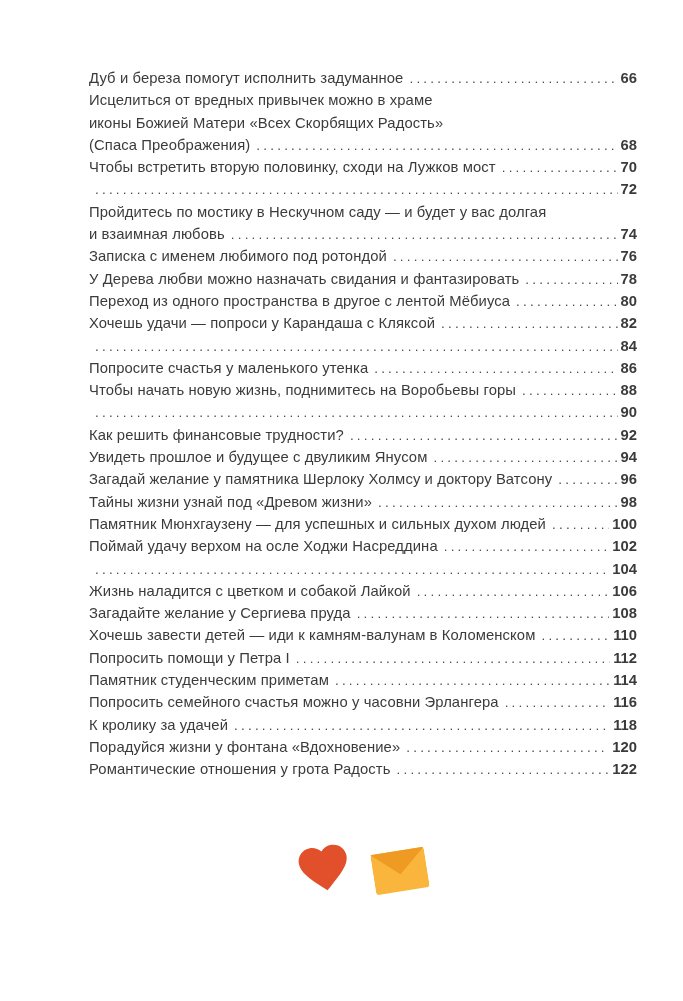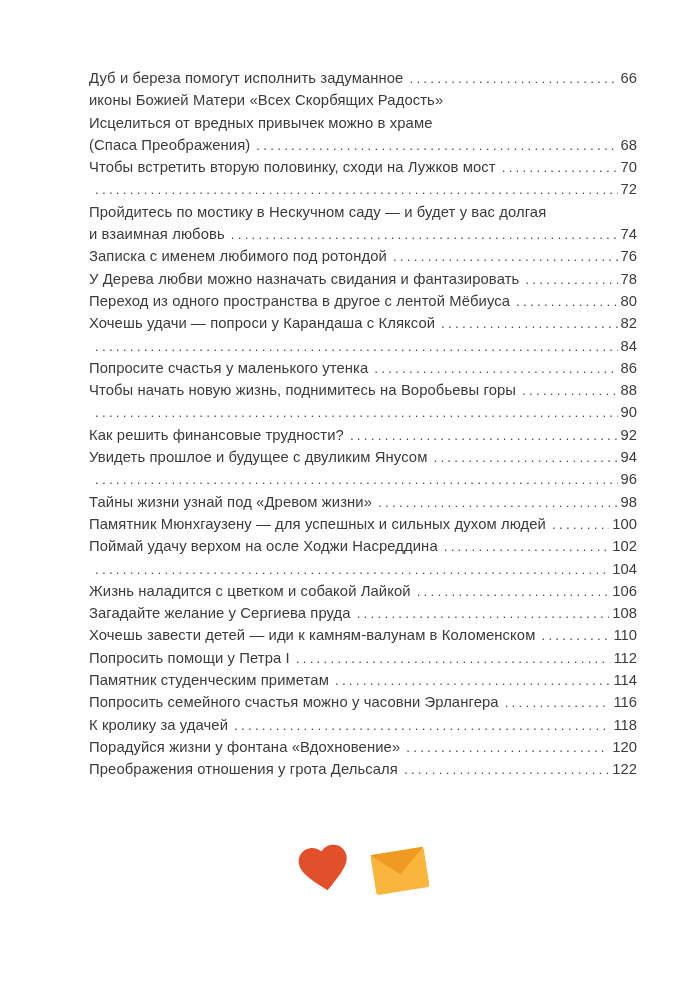--- a/index.html
+++ b/index.html
@@ -42,20 +42,21 @@
     overflow: hidden;
     white-space: nowrap;
     margin: 0 3px 0 6px;
     letter-spacing: 3.2px;
     color: #4a4a4a;
     font-size: 13.5px;
   }
   .toc-line .page-num {
     flex: 0 0 auto;
     text-align: left;
+    font-weight: bold;
   }
   .footer-icons {
     position: absolute;
     top: 839px;
     left: 295px;
     display: flex;
     align-items: center;
     gap: 20px;
   }
   .icon-heart {
@@ -75,26 +76,26 @@
 
 <div class="page">
 
   <div class="toc" id="toc-list">
       <div class="toc-line">
         <span class="title">Дуб и береза помогут исполнить задуманное</span>
         <span class="dots">................................................................................................................................................................</span>
         <span class="page-num">66</span>
       </div>
       <div class="toc-line">
+        <span class="title">Исцелиться от вредных привычек можно в храме</span>
+      </div>
+      <div class="toc-line">
         <span class="title">иконы Божией Матери «Всех Скорбящих Радость»</span>
       </div>
       <div class="toc-line">
-        <span class="title">Исцелиться от вредных привычек можно в храме</span>
-      </div>
-      <div class="toc-line">
         <span class="title">(Спаса Преображения)</span>
         <span class="dots">................................................................................................................................................................</span>
         <span class="page-num">68</span>
       </div>
       <div class="toc-line">
         <span class="title">Чтобы встретить вторую половинку, сходи на Лужков мост</span>
         <span class="dots">................................................................................................................................................................</span>
         <span class="page-num">70</span>
       </div>
       <div class="toc-line">
@@ -151,20 +152,21 @@
         <span class="title">Как решить финансовые трудности?</span>
         <span class="dots">................................................................................................................................................................</span>
         <span class="page-num">92</span>
       </div>
       <div class="toc-line">
         <span class="title">Увидеть прошлое и будущее с двуликим Янусом</span>
         <span class="dots">................................................................................................................................................................</span>
         <span class="page-num">94</span>
       </div>
       <div class="toc-line">
+        <span class="title">Загадай желание у памятника Шерлоку Холмсу и доктору Ватсону</span>
         <span class="dots">................................................................................................................................................................</span>
         <span class="page-num">96</span>
       </div>
       <div class="toc-line">
         <span class="title">Тайны жизни узнай под «Древом жизни»</span>
         <span class="dots">................................................................................................................................................................</span>
         <span class="page-num">98</span>
       </div>
       <div class="toc-line">
         <span class="title">Памятник Мюнхгаузену — для успешных и сильных духом людей</span>
@@ -214,21 +216,21 @@
         <span class="title">К кролику за удачей</span>
         <span class="dots">................................................................................................................................................................</span>
         <span class="page-num">118</span>
       </div>
       <div class="toc-line">
         <span class="title">Порадуйся жизни у фонтана «Вдохновение»</span>
         <span class="dots">................................................................................................................................................................</span>
         <span class="page-num">120</span>
       </div>
       <div class="toc-line">
-        <span class="title">Преображения отношения у грота Дельсаля</span>
+        <span class="title">Романтические отношения у грота Радость</span>
         <span class="dots">................................................................................................................................................................</span>
         <span class="page-num">122</span>
       </div>
     </div>
 
   <div class="footer-icons">
     <svg class="icon-heart" viewBox="0 0 24 24">
       <path d="M12 21.35l-1.45-1.32C5.4 15.36 2 12.28 2 8.5 2 5.42 4.42 3 7.5 3c1.74 0 3.41.81 4.5 2.09C13.09 3.81 14.76 3 16.5 3 19.58 3 22 5.42 22 8.5c0 3.78-3.4 6.86-8.55 11.54L12 21.35z" fill="#e2502b"></path>
     </svg>
     <svg class="icon-envelope" viewBox="0 0 24 18">

